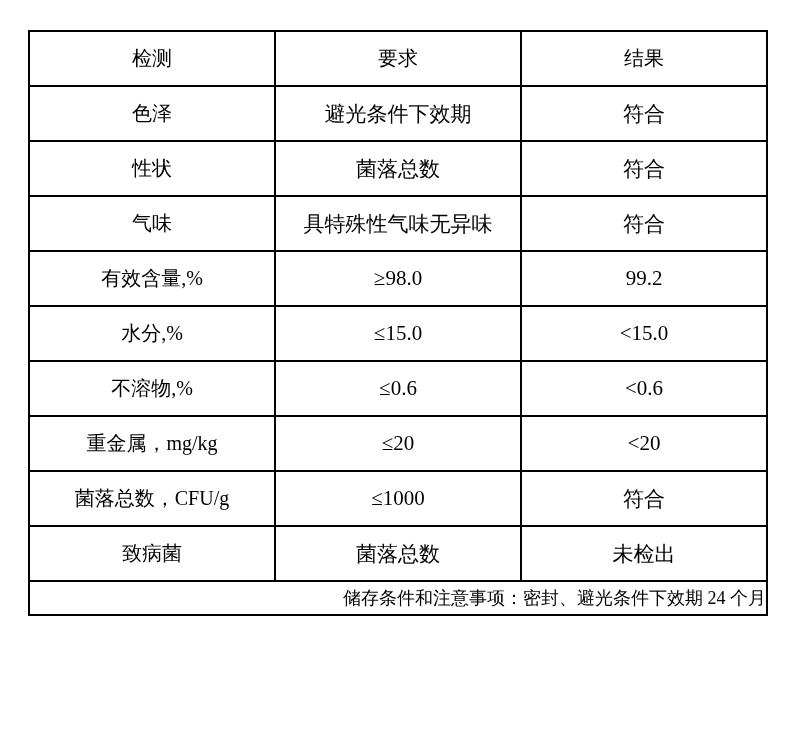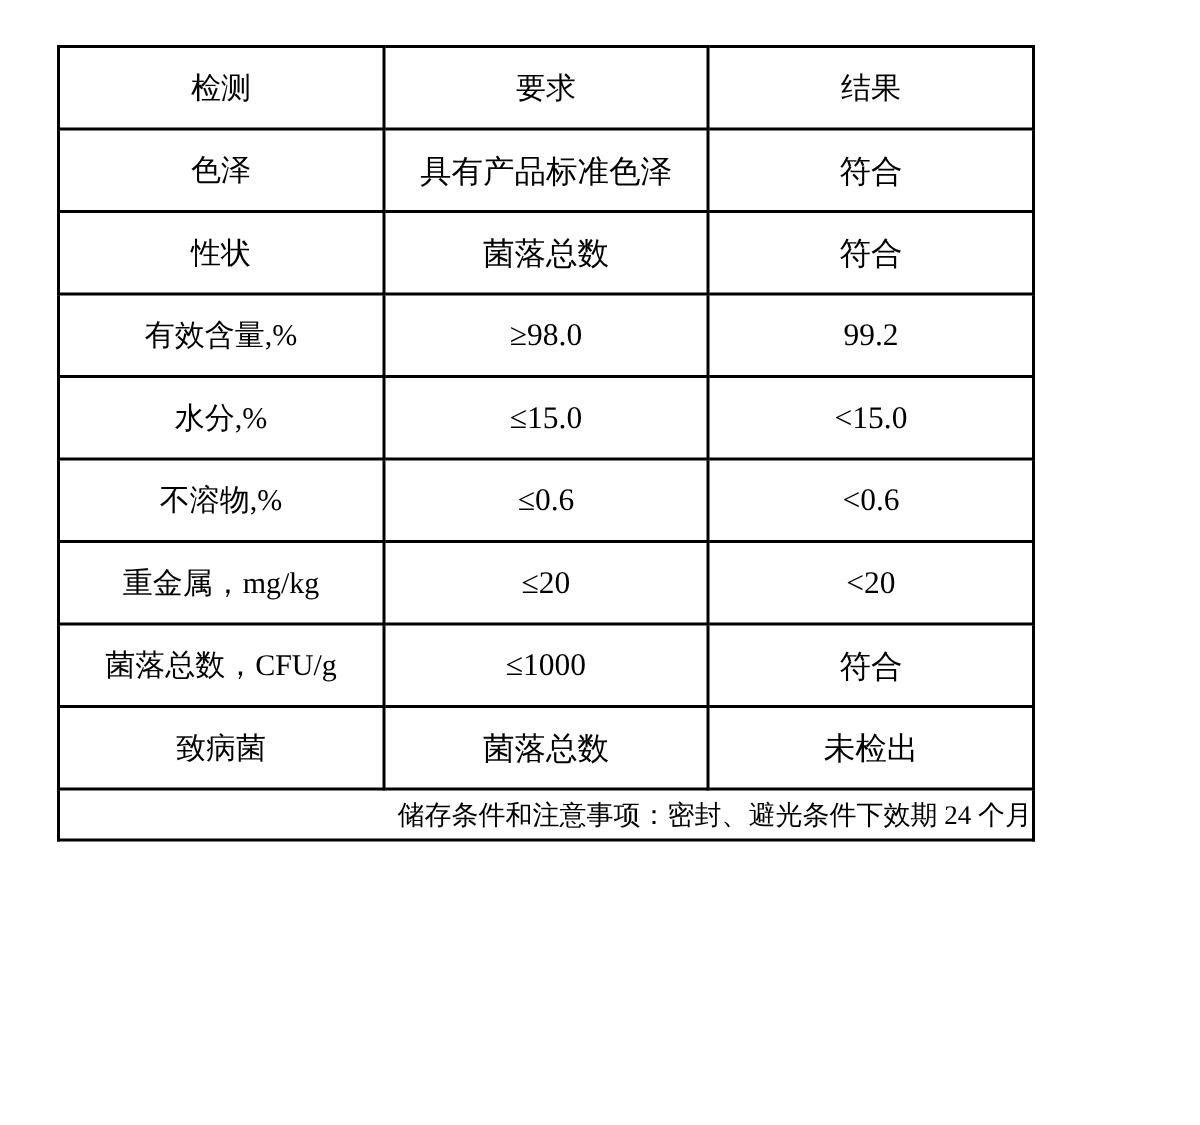--- a/index.html
+++ b/index.html
@@ -9,23 +9,23 @@
   }
   body {
     width: 800px;
     height: 750px;
     position: relative;
     font-family: "Liberation Serif", "DejaVu Serif", serif;
     color: #000000;
   }
   .table-wrap {
     position: absolute;
-    left: 38px;
+    left: 28px;
     top: 30px;
-    width: 652px;
+    width: 740px;
   }
   table.qc-table {
     width: 100%;
     border-collapse: collapse;
     table-layout: fixed;
     background: #ffffff;
   }
   table.qc-table col {
     width: 33.333%;
   }
@@ -65,26 +65,31 @@
     <thead>
       <tr>
         <th>检测</th>
         <th>要求</th>
         <th>结果</th>
       </tr>
     </thead>
     <tbody>
       <tr>
         <td class="item-cell">色泽</td>
-        <td class="req-cell">具有产品标准色泽</td>
+        <td class="req-cell">避光条件下效期</td>
         <td class="res-cell">符合</td>
       </tr>
       <tr>
         <td class="item-cell">性状</td>
         <td class="req-cell">菌落总数</td>
+        <td class="res-cell">符合</td>
+      </tr>
+      <tr>
+        <td class="item-cell">气味</td>
+        <td class="req-cell">具特殊性气味无异味</td>
         <td class="res-cell">符合</td>
       </tr>
       <tr>
         <td class="item-cell">有效含量,%</td>
         <td class="req-cell">≥98.0</td>
         <td class="res-cell">99.2</td>
       </tr>
       <tr>
         <td class="item-cell">水分,%</td>
         <td class="req-cell">≤15.0</td>

